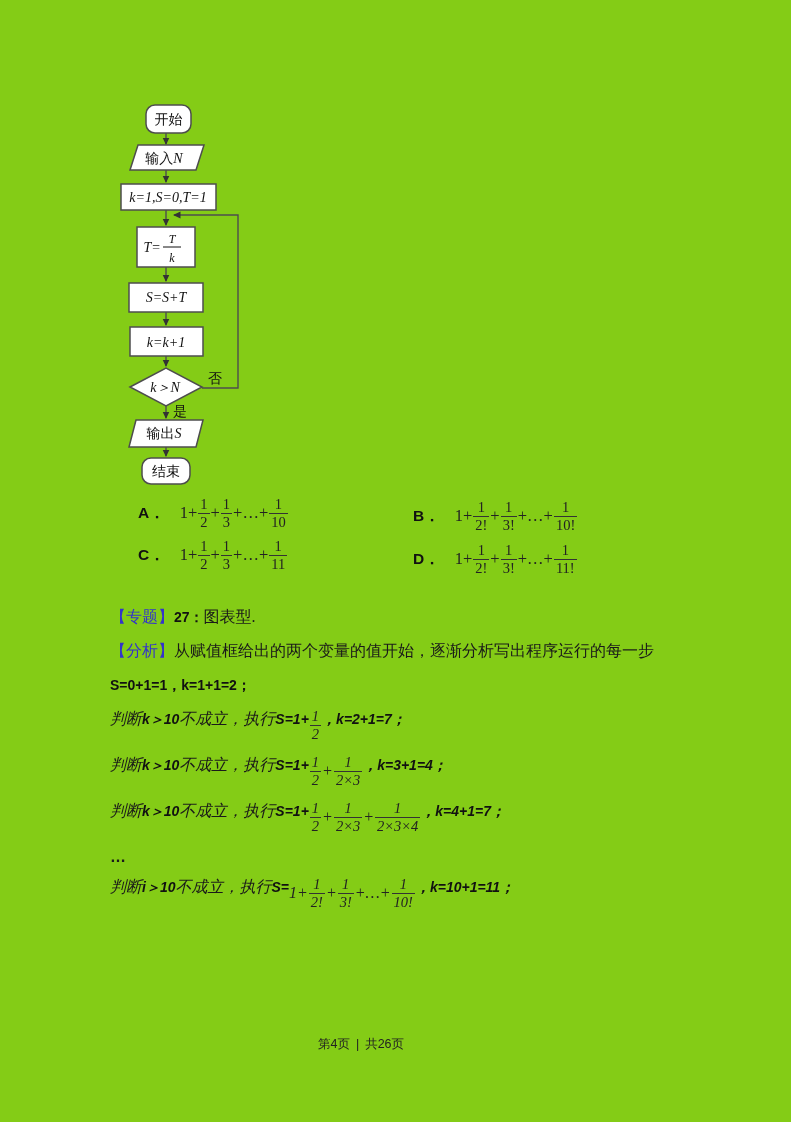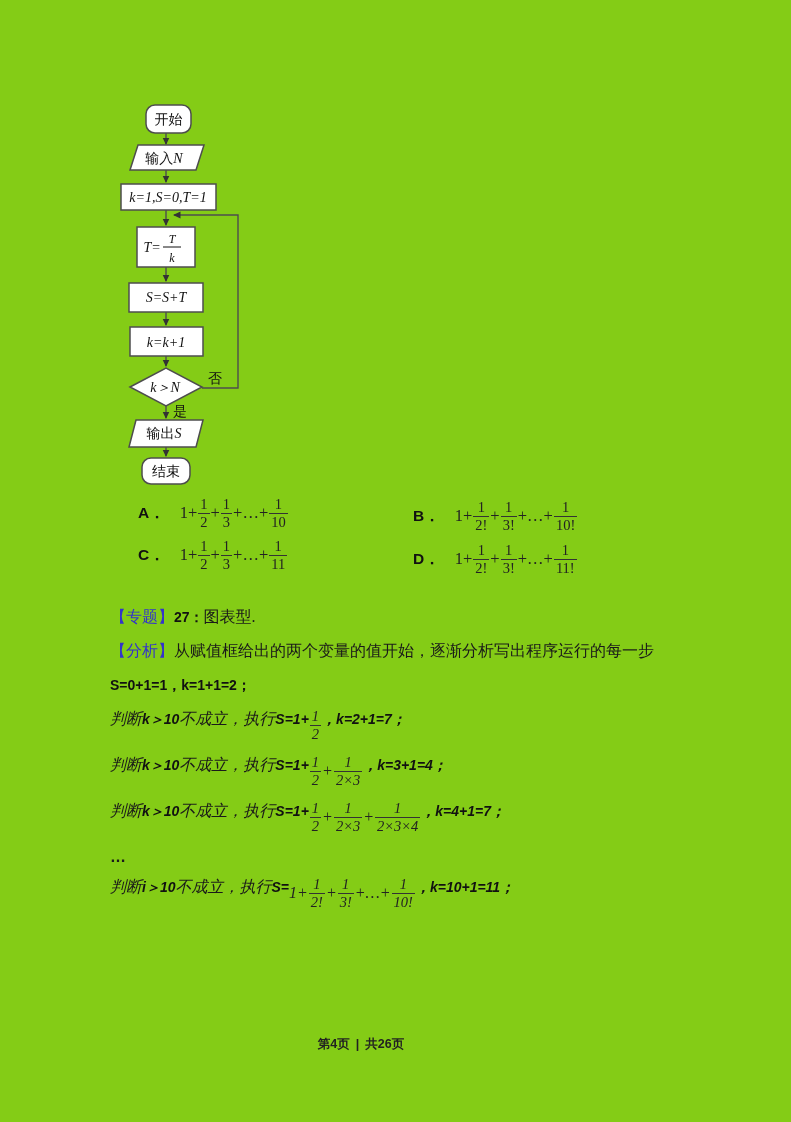--- a/index.html
+++ b/index.html
@@ -38,21 +38,21 @@
   .blabel{color:#3333cc;}
   .lat{font-family:"Liberation Sans",sans-serif;font-weight:700;font-size:14px;color:#111;}
   .cn{font-family:"Liberation Serif",serif;}
   .indent{padding-left:18px;}
   .step{display:flex;align-items:flex-start;white-space:nowrap;min-height:40px;margin:0 0 6px 0;font-style:italic;}
   .step .formula{font-size:16px;}
   .ellipsis-line{margin:4px 0 8px 0;font-family:"Liberation Sans",sans-serif;font-weight:700;}
   
   .footer{
     position:absolute;left:0;top:1036px;width:722px;text-align:center;
-    font-family:"Liberation Sans",sans-serif;font-weight:700;font-size:12.5px;color:#222;
+    font-family:"Liberation Sans",sans-serif;font-weight:400;font-size:12.5px;color:#222;
   }
   .footer span{margin:0 3px;}
 </style>
 </head>
 <body>
 
 <div class="page">
 
   <svg class="flowchart" width="200" height="405" viewBox="100 90 200 405" xmlns="http://www.w3.org/2000/svg">
     <defs>

